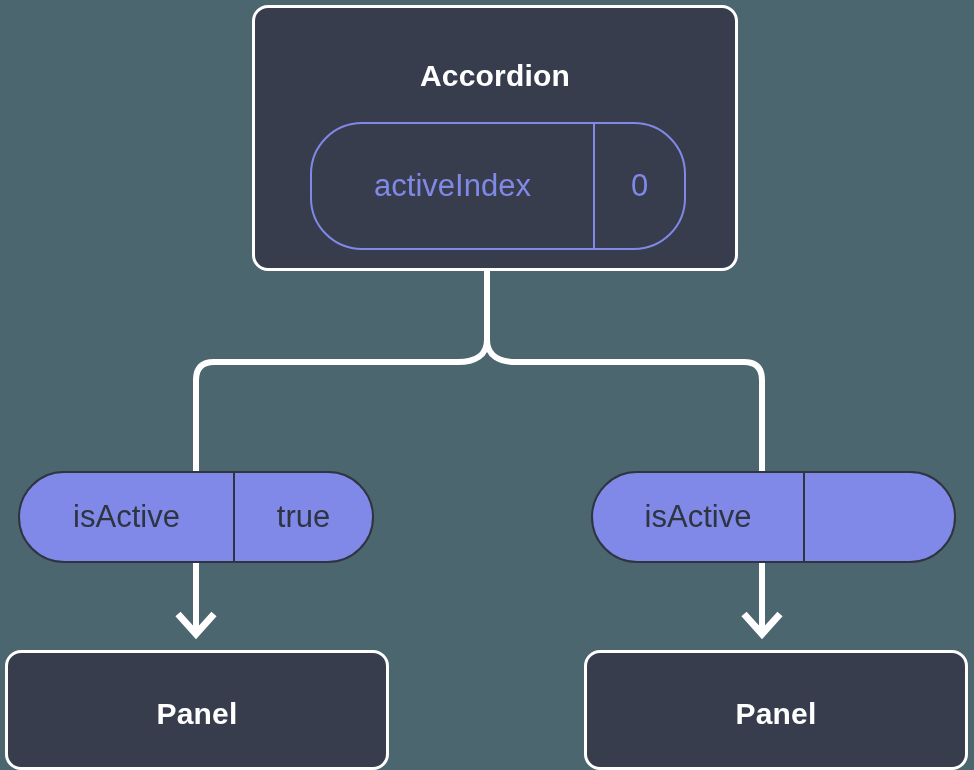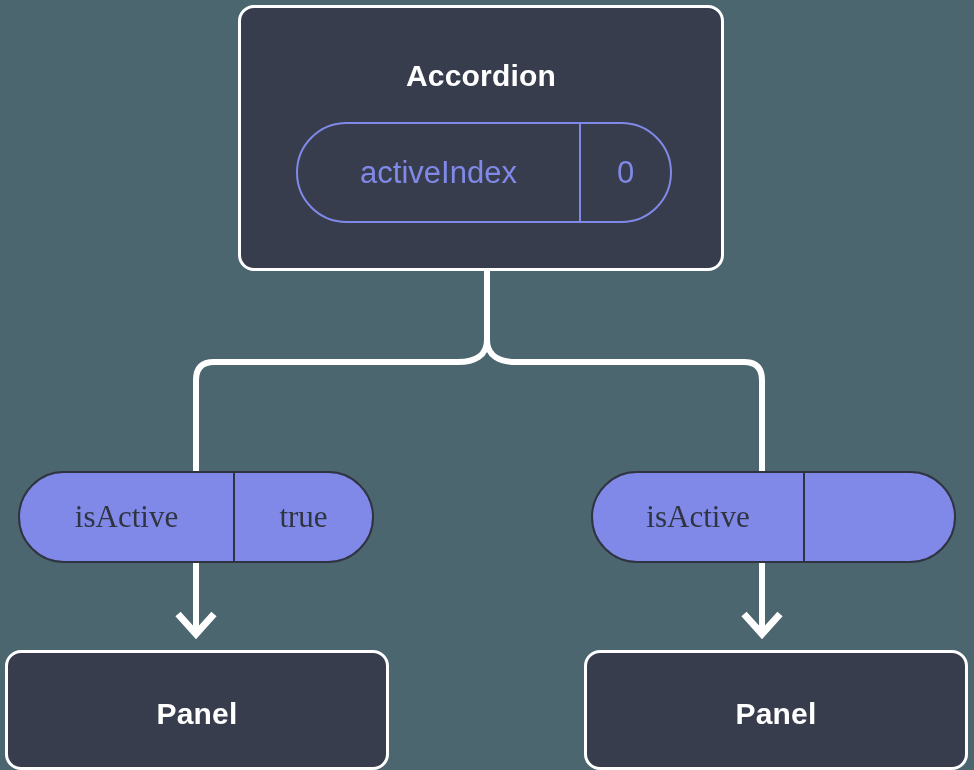--- a/index.html
+++ b/index.html
@@ -42,38 +42,38 @@
     color: #ffffff;
     font-size: 30px;
     font-weight: 700;
     letter-spacing: 0.2px;
     line-height: 1;
     white-space: nowrap;
   }
 
   
   #accordion-node {
-    left: 238px;
+    left: 252px;
     top: 5px;
     width: 486px;
     height: 266px;
     justify-content: flex-start;
   }
   #accordion-node .node-title {
     margin-top: 53px;
   }
 
   
   .state-pill-outline {
     position: absolute;
     box-sizing: border-box;
     left: 55px;
     top: 114px;
     width: 376px;
-    height: 101px;
+    height: 128px;
     border: 2px solid #8189e8;
     border-radius: 52px;
     display: flex;
     align-items: stretch;
   }
   .state-pill-outline .pill-key,
   .state-pill-outline .pill-val {
     display: flex;
     align-items: center;
     justify-content: center;
@@ -102,21 +102,20 @@
     overflow: hidden;
   }
   .prop-pill .pill-key,
   .prop-pill .pill-val {
     display: flex;
     align-items: center;
     justify-content: center;
     color: #2e3440;
     font-size: 31px;
     white-space: nowrap;
-    font-family: Liberation Serif, serif;
   }
   .prop-pill .pill-key {
     border-right: 2px solid #2e3440;
   }
   .prop-pill .pill-val {
     flex: 1;
   }
 
   #pill-left {
     left: 18px;

